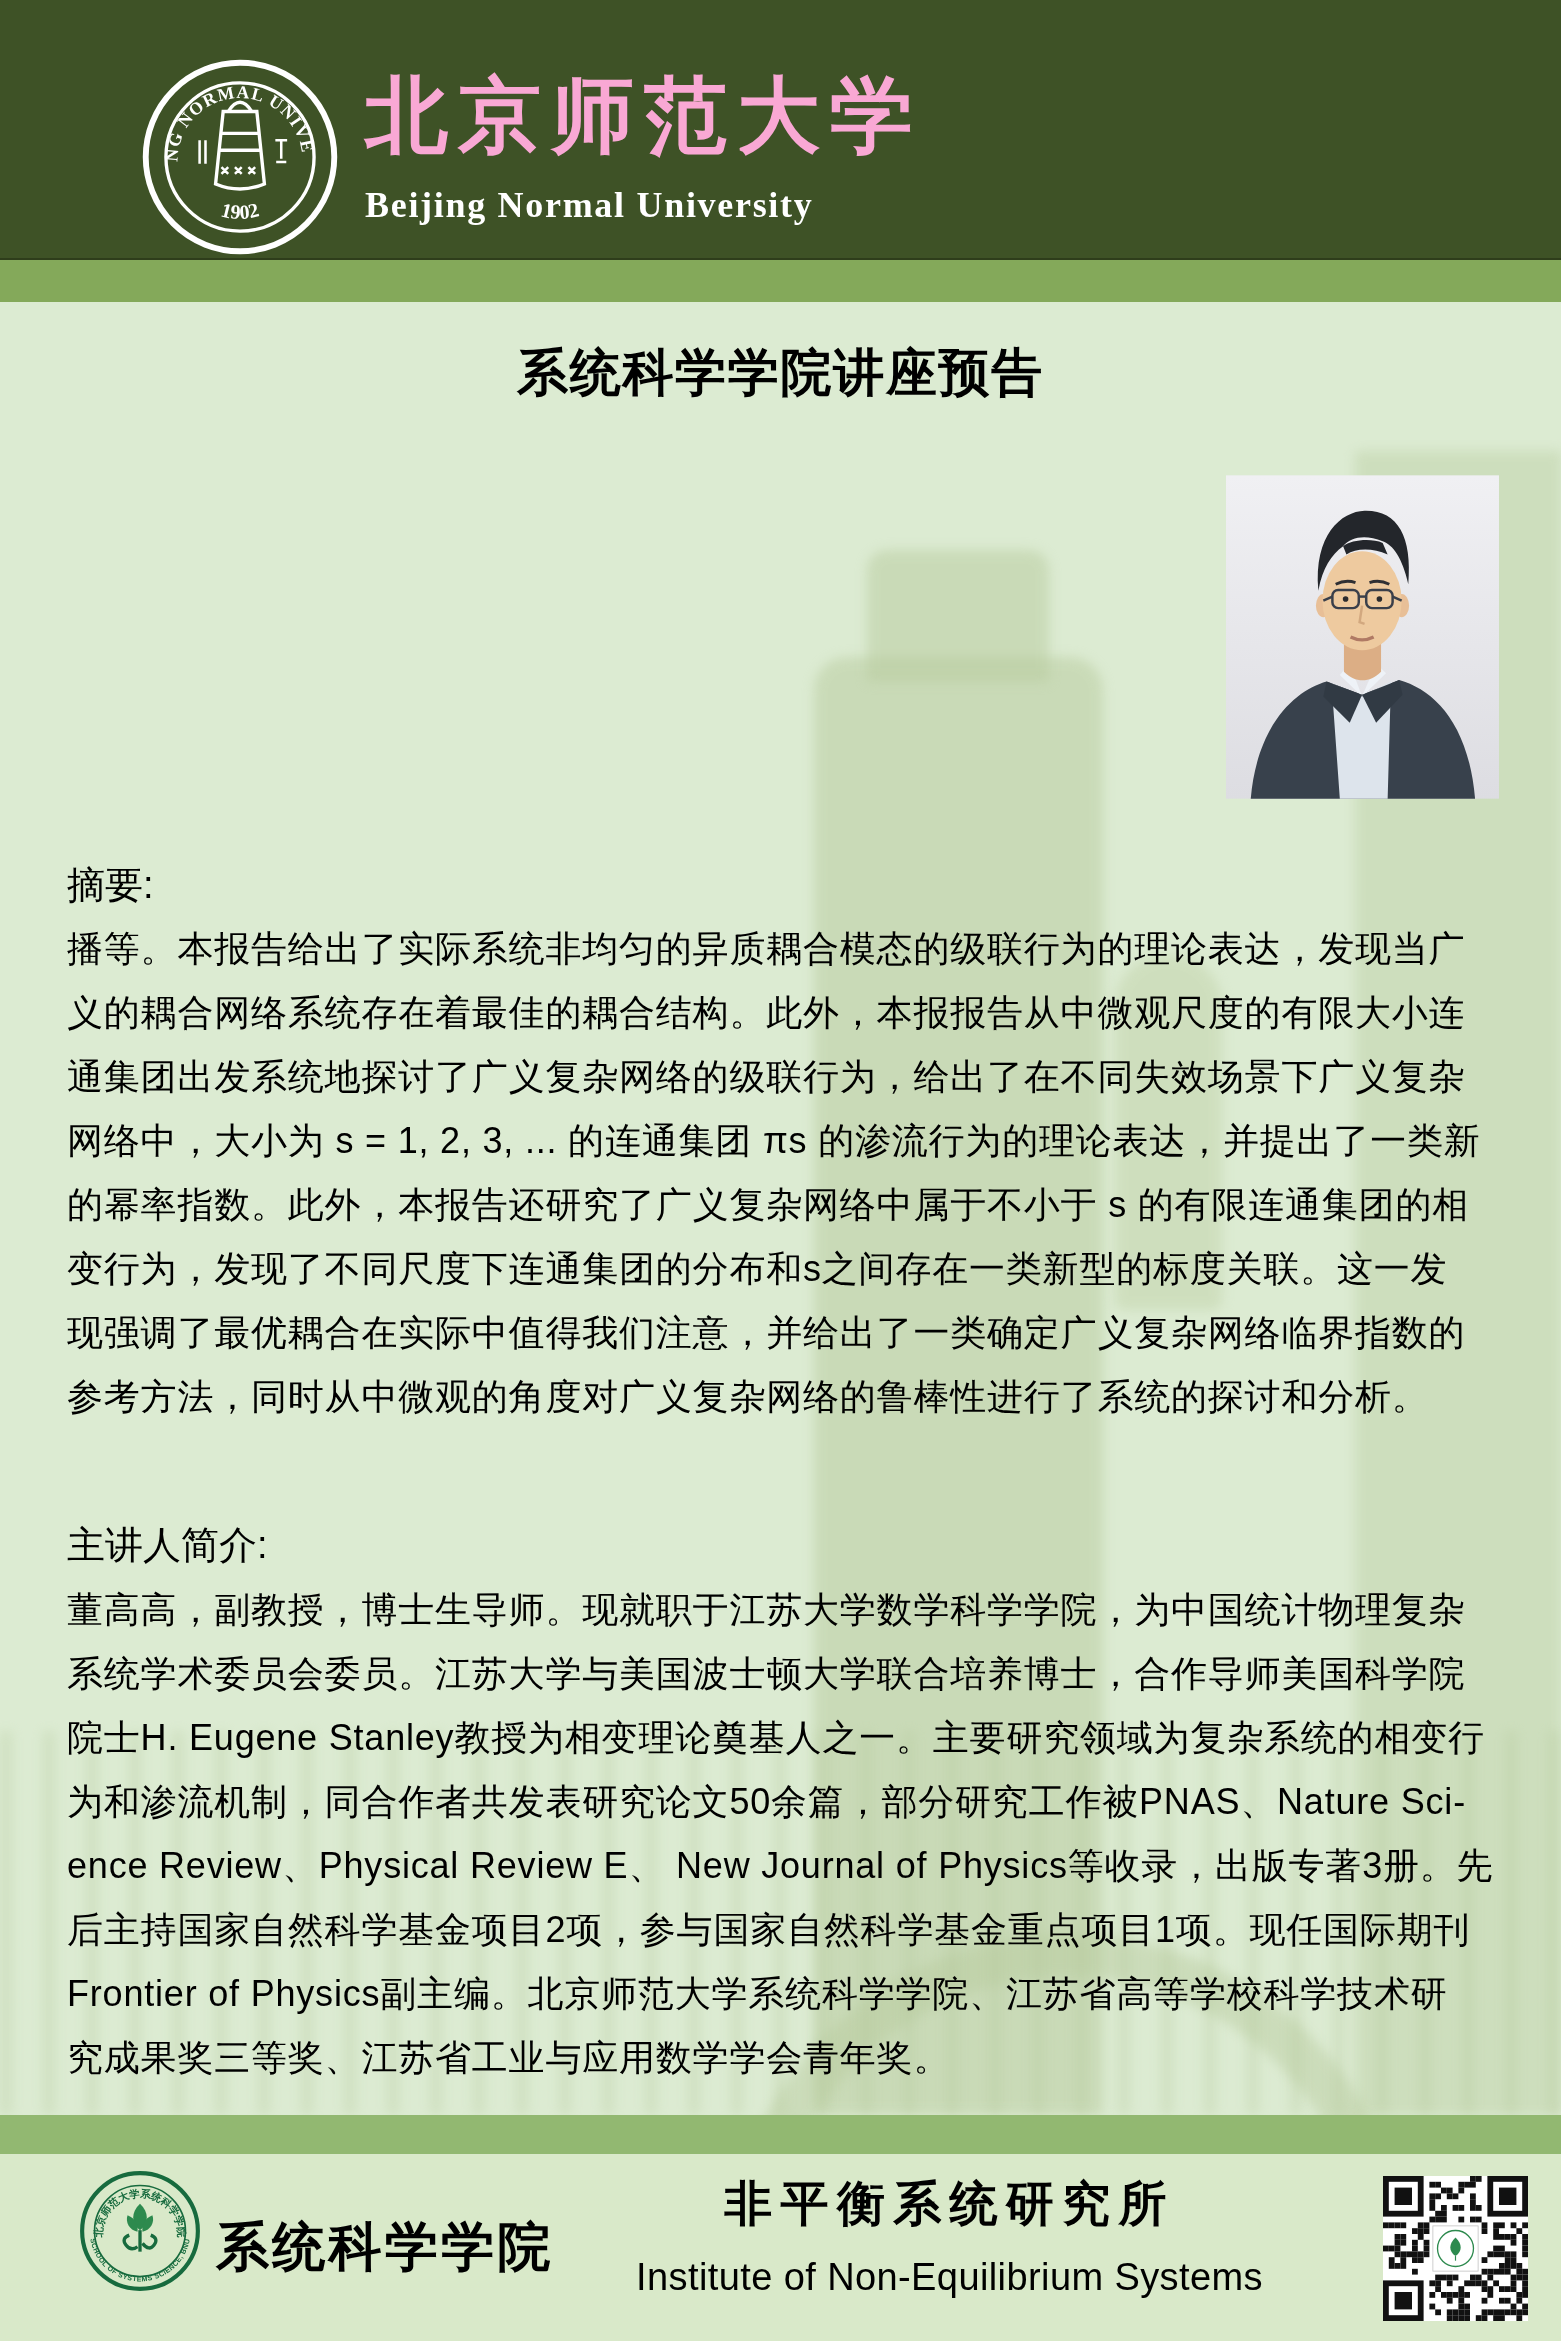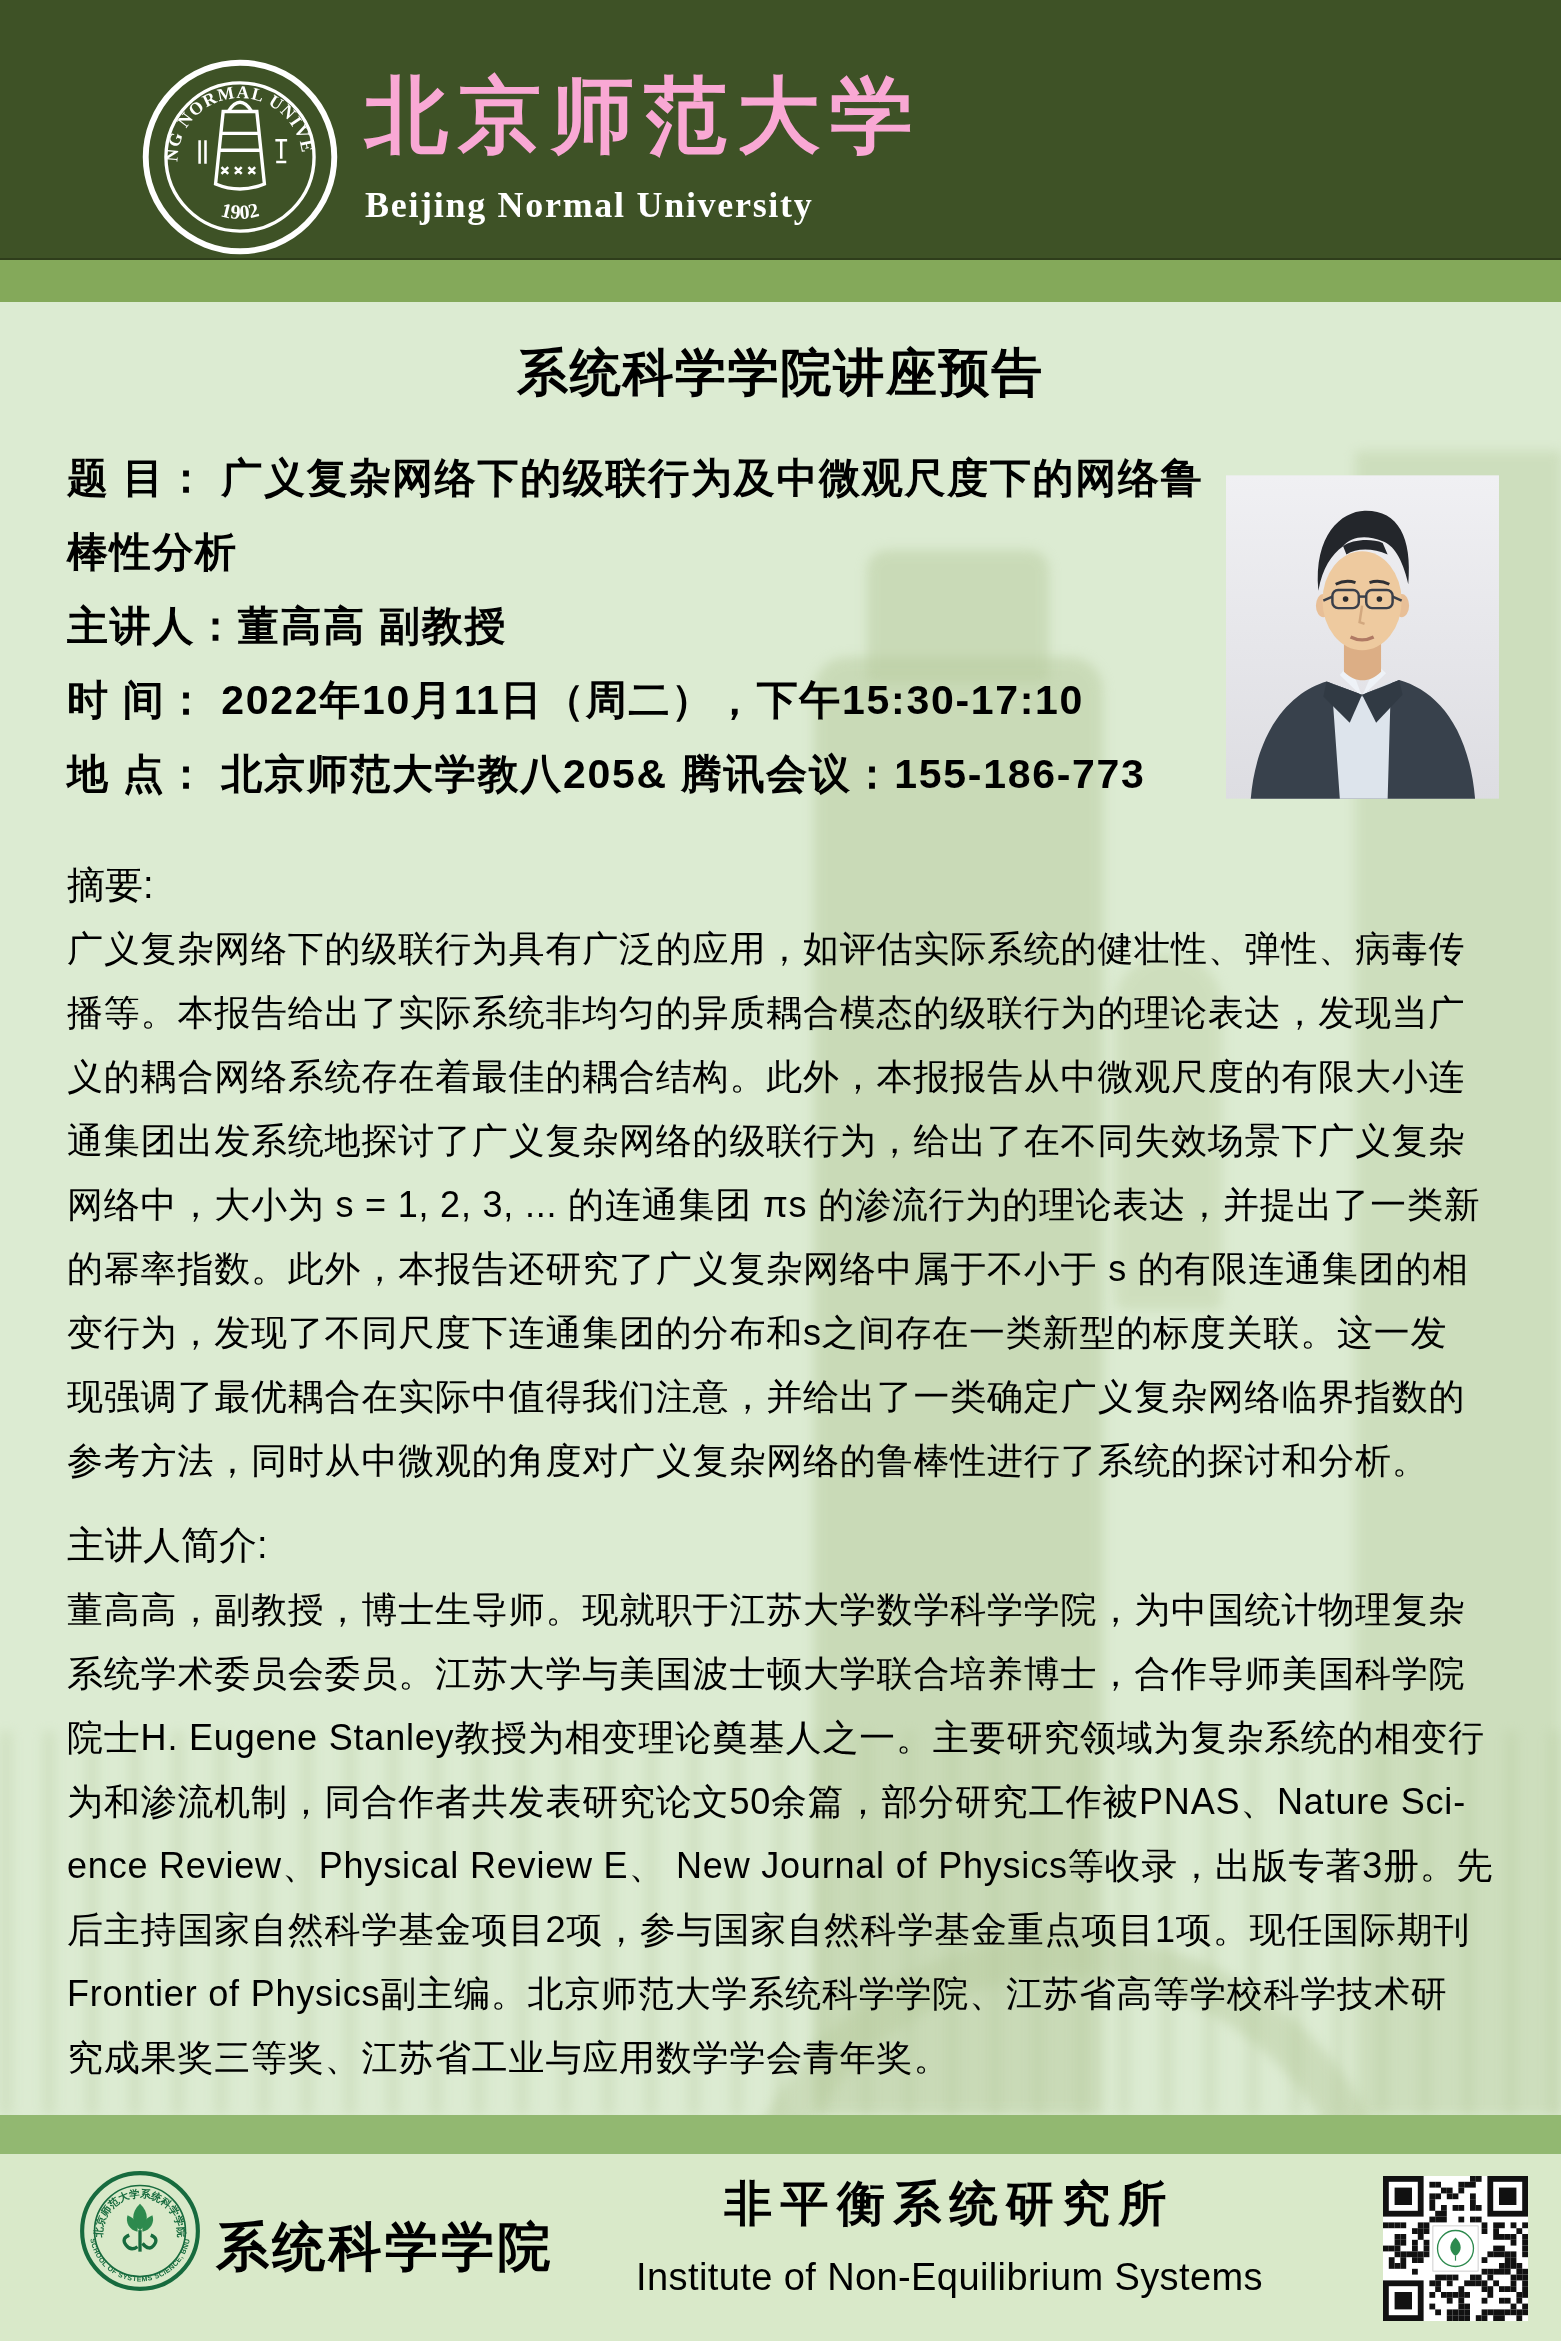--- a/index.html
+++ b/index.html
@@ -90,27 +90,20 @@
   <div class="bodyzone">
     <div class="wm band"></div>
     <div class="wm tower"></div>
     <div class="wm towertop"></div>
     <div class="wm figure"></div>
     <div class="wm arch"></div>
     <div class="wm grass"></div>
 
     <div class="title">系统科学学院讲座预告</div>
 
-    <div class="details">
-      <div class="line">题 目： 广义复杂网络下的级联行为及中微观尺度下的网络鲁</div>
-      <div class="line">棒性分析</div>
-      <div class="line">主讲人：董高高 副教授</div>
-      <div class="line">时 间： 2022年10月11日（周二），下午15:30-17:10</div>
-      <div class="line">地 点： 北京师范大学教八205&amp; 腾讯会议：155-186-773</div>
-    </div>
 
     <svg class="photo" viewBox="0 0 331 392">
       <defs>
         <linearGradient id="wall" x1="0" y1="0" x2="0" y2="1">
           <stop offset="0" stop-color="#f0f0f3"></stop>
             <stop offset="1" stop-color="#dddde2"></stop>
         </linearGradient>
       </defs>
       <rect x="0" y="0" width="331" height="392" fill="url(#wall)"></rect>
       <g>
@@ -135,21 +128,20 @@
         <circle cx="186" cy="150" r="3.4" fill="#2b2b2e"></circle>
         <path d="M 133,132 q 12,-6 24,-2" stroke="#2f2f33" stroke-width="3.5" fill="none"></path>
         <path d="M 174,130 q 12,-4 24,2" stroke="#2f2f33" stroke-width="3.5" fill="none"></path>
         <path d="M 165,158 l -3,20 l 6,2" stroke="#d2a87f" stroke-width="3" fill="none"></path>
         <path d="M 151,196 Q 165,203 179,196" stroke="#b07a64" stroke-width="4" fill="none"></path>
       </g>
     </svg>
 
     <div class="sec-label abstract">摘要:</div>
     <div class="para abstract">
-      <div class="pline">广义复杂网络下的级联行为具有广泛的应用，如评估实际系统的健壮性、弹性、病毒传</div>
       <div class="pline">播等。本报告给出了实际系统非均匀的异质耦合模态的级联行为的理论表达，发现当广</div>
       <div class="pline">义的耦合网络系统存在着最佳的耦合结构。此外，本报报告从中微观尺度的有限大小连</div>
       <div class="pline">通集团出发系统地探讨了广义复杂网络的级联行为，给出了在不同失效场景下广义复杂</div>
       <div class="pline">网络中，大小为 s = 1, 2, 3, ... 的连通集团 πs 的渗流行为的理论表达，并提出了一类新</div>
       <div class="pline">的幂率指数。此外，本报告还研究了广义复杂网络中属于不小于 s 的有限连通集团的相</div>
       <div class="pline">变行为，发现了不同尺度下连通集团的分布和s之间存在一类新型的标度关联。这一发</div>
       <div class="pline">现强调了最优耦合在实际中值得我们注意，并给出了一类确定广义复杂网络临界指数的</div>
       <div class="pline">参考方法，同时从中微观的角度对广义复杂网络的鲁棒性进行了系统的探讨和分析。</div>
     </div>
 

